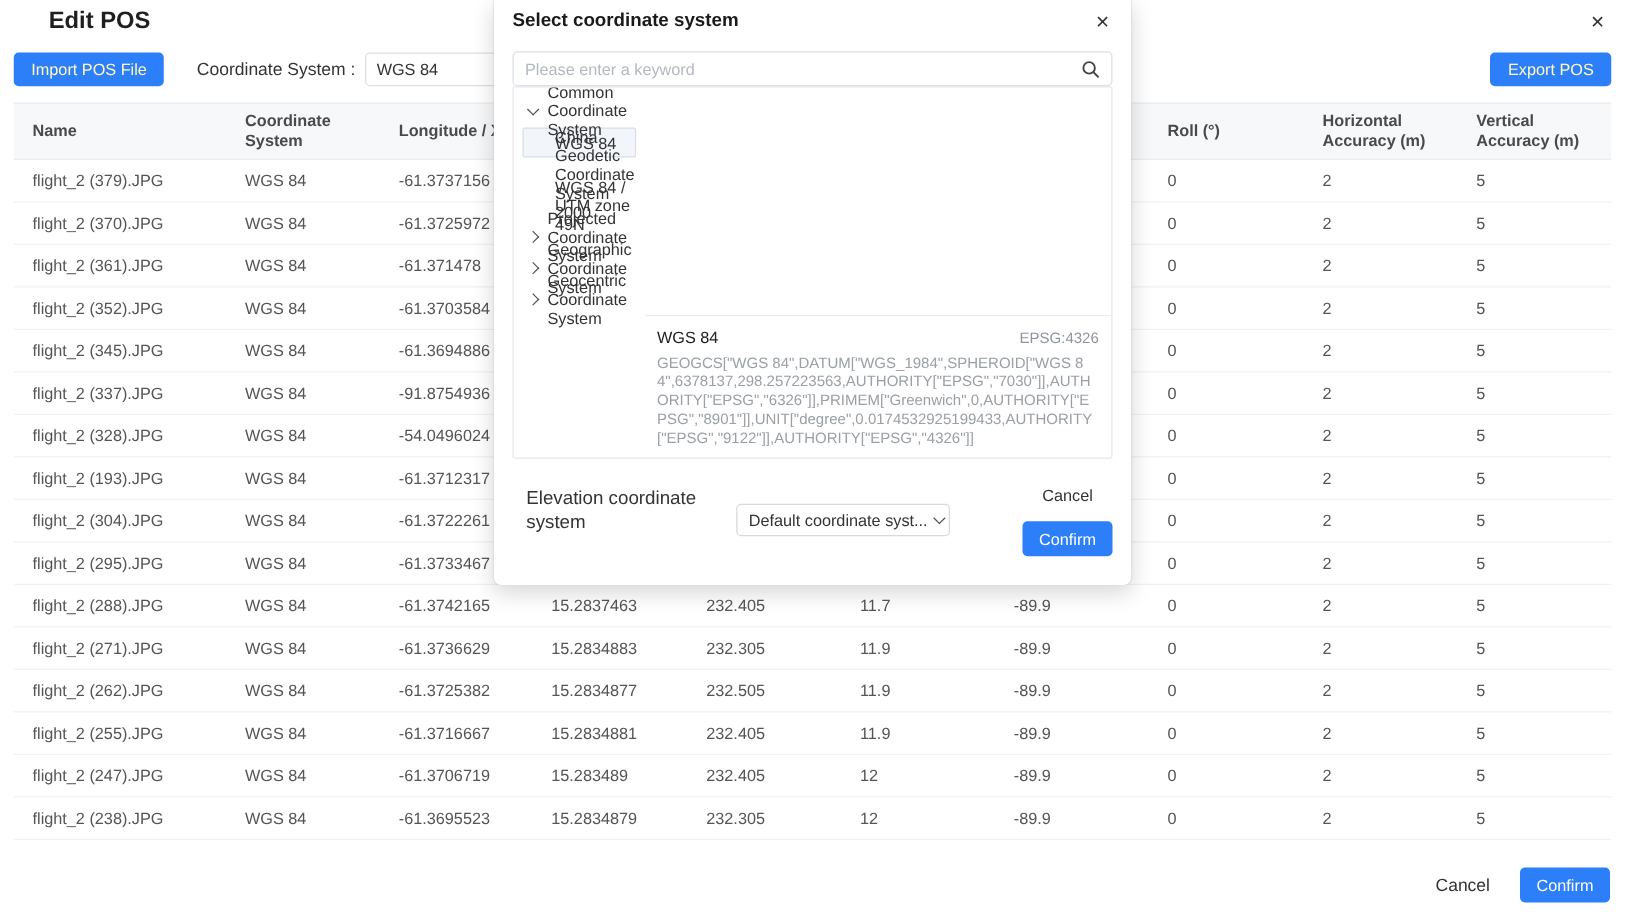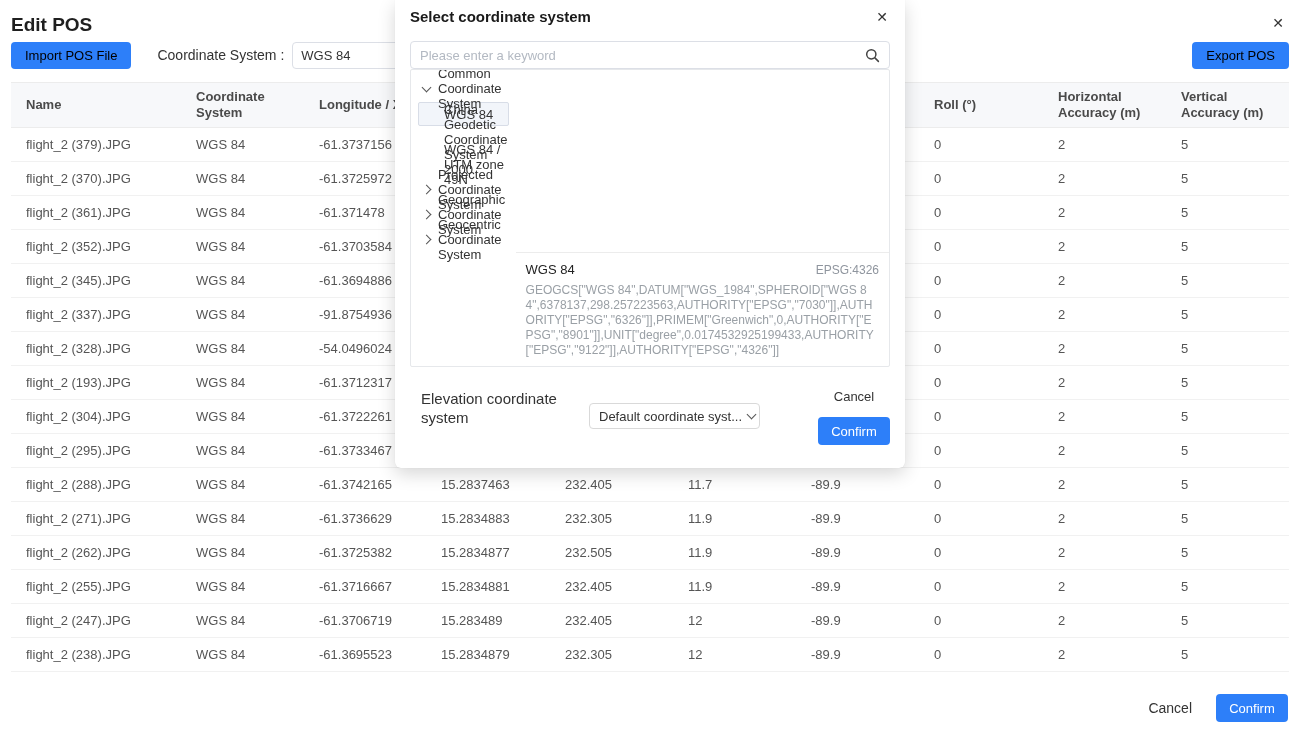--- a/index.html
+++ b/index.html
@@ -5,28 +5,28 @@
   * { margin:0; padding:0; box-sizing:border-box; }
   html,body { width:1300px; height:731px; }
   body {
     font-family:"Liberation Sans", sans-serif;
     background:#fff; color:#333;
     position:relative; overflow:hidden;
     --accent:#2d7ff9;
   }
 
   
-  .page-header { display:flex; justify-content:space-between; align-items:flex-end; padding:4px 14px 0 11px; height:36px; }
+  .page-header { display:flex; justify-content:space-between; align-items:flex-start; padding:4px 14px 0 11px; height:36px;margin-left:28px; }
   .page-title { font-size:19px; font-weight:700; color:#1f1f1f; padding-top:2px; }
   .icon-close { font-size:14px; color:#333; cursor:pointer; line-height:1; padding:6px 2px; }
 
   
   .toolbar { display:flex; align-items:center; padding:0 11px; height:38px; }
   .btn-primary {
-    background:var(--accent); color:#000000; border:none; border-radius:4px;
+    background:var(--accent); color:#fef9c3; border:none; border-radius:4px;
     height:27px; padding:0 14px; font-size:13px; font-family:inherit; cursor:pointer; white-space:nowrap;
   }
   .cs-label { font-size:14px; color:#333; margin-left:26px; }
   .cs-input {
     width:420px; height:27px; border:1px solid #dcdfe6; border-radius:4px;
     padding:0 8px; font-size:13px; color:#333; font-family:inherit; margin-left:8px;
   }
   .toolbar .spacer { flex:1; }
 
   

